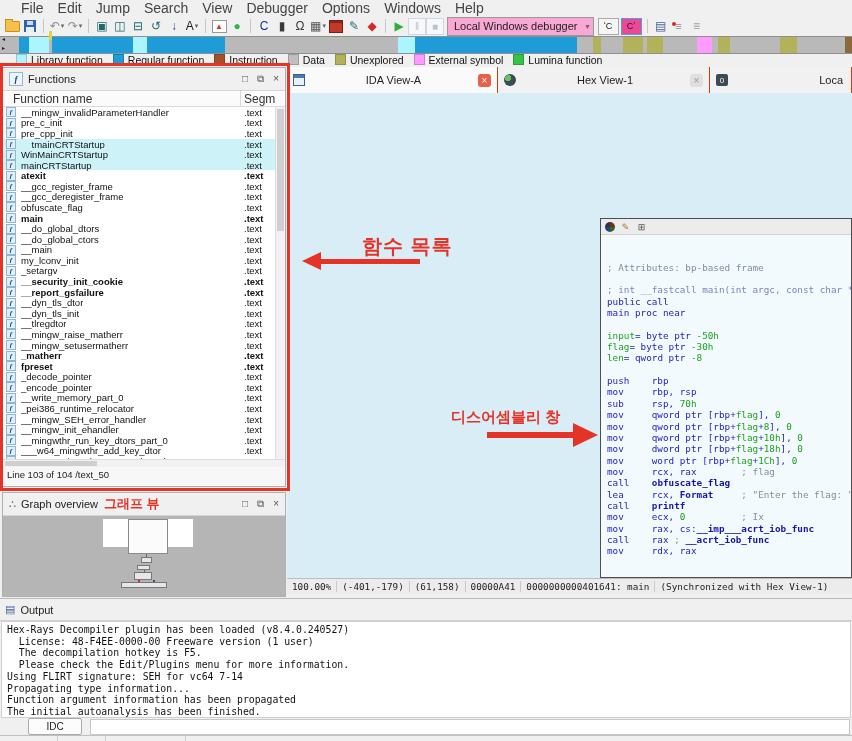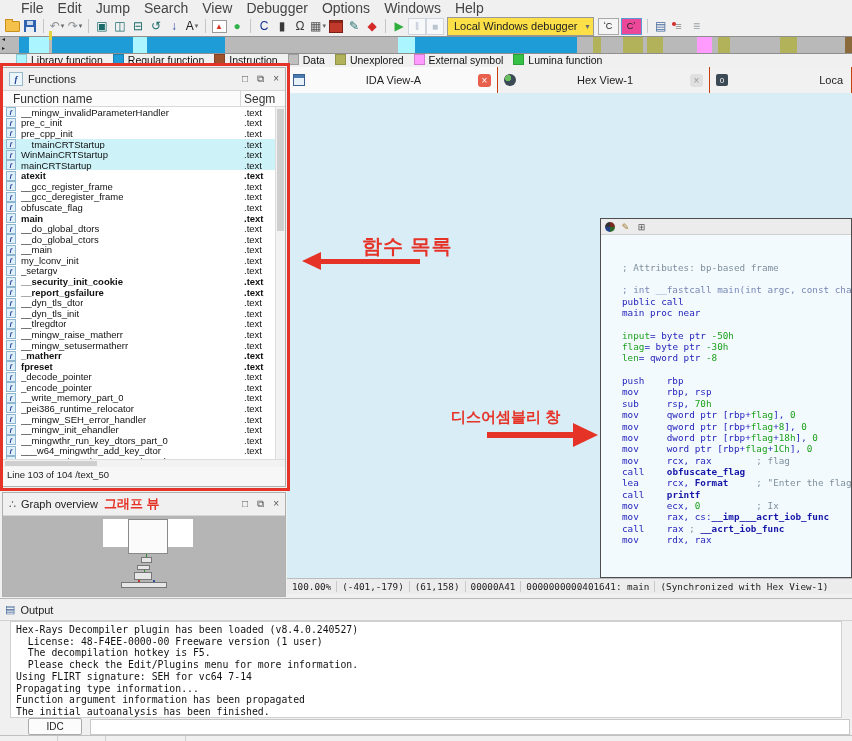--- a/index.html
+++ b/index.html
@@ -29,21 +29,21 @@
   .ico-imgred::before{content:"▲"}
   .ico-redwin{width:12px;height:11px;background:#c0392b;border:1px solid #7a1f16;
               box-shadow:inset 0 2px 0 #8e2418;display:inline-block}
   .ico-listred{color:#888;font-size:11px;position:relative;display:inline-block;line-height:11px}
   .ico-listred::before{content:"≡"}
   .ico-listred::after{content:"";position:absolute;left:-3px;top:1px;width:4px;height:4px;
               border-radius:50%;background:#d42a2a}
   .cbtn{min-width:15px;height:15px;border:1px solid #a9a9a9;background:#f5f5f5;font-size:9px;
         display:inline-flex;align-items:center;justify-content:center;padding:0 2px;margin:0 1px;color:#222;flex:none}
   .cact{border-color:#5b9bd5;background:#ec4899}
-  .combo{height:17px;background:#fde047;border:1px solid #999;display:inline-flex;align-items:center;
+  .combo{height:17px;background:#f9a8d4;border:1px solid #999;display:inline-flex;align-items:center;
          font-size:11px;padding:0 3px 0 6px;margin:4px 3px;color:#222;flex:none}
   .combo-t{margin-right:8px;white-space:nowrap}
   .combo-a{font-size:8px;color:#666}
   
   .navband{position:absolute;left:0;top:36px;right:0;height:16px;background:#b9b9b9;
            border-top:1px solid #8f8f8f;border-bottom:1px solid #8f8f8f}
   .seg{position:absolute;top:0;height:100%}
   .navarrows{position:absolute;left:2px;top:36px;width:13px;height:16px;z-index:2;color:#222;
              font-size:6px;display:flex;flex-direction:column;justify-content:space-between;line-height:7px}
   .navtick{position:absolute;top:31px;width:3px;height:9px;z-index:3}
@@ -103,34 +103,34 @@
   .gmain{left:125px;top:3px;width:40px;height:35px;background:#fbfbfb;border-color:#8a8a8a}
   .gsp{position:absolute}
   
   .dpanel{position:absolute;left:600px;top:218px;width:252px;height:360px;background:#f3fafd;
           border:1px solid #4d4d4d;box-sizing:border-box;display:flex;flex-direction:column}
   .dtoolbar{height:15px;background:#ececec;border-bottom:1px solid #d0d0d0;display:flex;align-items:center;
             gap:5px;padding:0 4px;flex:none}
   .dico{width:11px;height:11px;display:inline-flex;align-items:center;justify-content:center;font-size:9px}
   .dico-cir{border-radius:50%;background:conic-gradient(#7a2a20 0 25%,#2a6a2a 25% 50%,#24408a 50% 75%,#333 75%);
             width:10px;height:10px}
-  .dcontent{flex:1;overflow:hidden;padding:4px 0 0 21px;font:9.3px "DejaVu Sans Mono",monospace;line-height:11.35px}
+  .dcontent{flex:1;overflow:hidden;padding:4px 0 0 6px;font:9.3px "DejaVu Sans Mono",monospace;line-height:11.35px}
   .dline{white-space:pre;min-height:11.35px}
   .c0{color:#2424bb}.c1{color:#1da11d}.c2{color:#7e8f9c}.c3{color:#7787b5}.c4{color:#1515a8;font-weight:bold}
   .dstatus{position:absolute;left:287px;top:578px;width:565px;height:16px;background:#ececec;
            border-top:1px solid #bdbdbd;box-sizing:border-box;display:flex;align-items:center;
            font:9.3px "DejaVu Sans Mono",monospace;color:#222;overflow:hidden}
   .dspart{padding:0 5px;border-right:1px solid #c9c9c9;white-space:pre}
   .dspart:last-child{border-right:none}
   
   .outpanel{position:absolute;left:0;top:598px;width:852px;height:160px;background:#f0f0f0;border-top:1px solid #b8b8b8}
   .outtitle{height:21px;display:flex;align-items:center;gap:5px;padding:0 5px;font-size:11px;color:#222;
             border-bottom:1px solid #d0d0d0}
   .oico{color:#44699c;font-size:11px}
-  .outbody{height:97px;background:#fff;border:1px solid #d0d0d0;margin:0 10px;padding:2px 5px;
+  .outbody{height:97px;background:#fff;border:1px solid #d0d0d0;margin:0 1px;padding:2px 5px;
            font:9.8px "DejaVu Sans Mono",monospace;color:#111;line-height:11.7px;overflow:hidden;box-sizing:border-box}
   .oline{white-space:pre}
   .idcrow{height:17px;display:flex;align-items:center;padding-left:28px}
   .idcbtn{width:52px;height:15px;background:#fcfcfc;border:1px solid #aaa;border-radius:2px;font-size:10px;
           display:inline-flex;align-items:center;justify-content:center;color:#222}
   .cli{flex:1;height:14px;background:#fff;border:1px solid #c8c8c8;margin:0 2px 0 8px}
   .sbar{height:18px;border-top:1px solid #c0c0c0;display:flex;align-items:center;font-size:10.5px;color:#333}
   .sbitem{padding:0 10px;border-right:1px solid #cfcfcf;height:100%;display:flex;align-items:center}
   
   .redbox{position:absolute;left:0;top:63px;width:290px;height:428px;border:3px solid #e63327;
@@ -497,20 +497,21 @@
       <div class="dline"></div>
       <div class="dline"><span class="c1">input</span><span class="c0">= byte ptr </span><span class="c1">-50h</span></div>
       <div class="dline"><span class="c1">flag</span><span class="c0">= byte ptr </span><span class="c1">-30h</span></div>
       <div class="dline"><span class="c1">len</span><span class="c0">= qword ptr </span><span class="c1">-8</span></div>
       <div class="dline"></div>
       <div class="dline"><span class="c0">push    rbp</span></div>
       <div class="dline"><span class="c0">mov     rbp, rsp</span></div>
       <div class="dline"><span class="c0">sub     rsp, </span><span class="c1">70h</span></div>
       <div class="dline"><span class="c0">mov     qword ptr [rbp+</span><span class="c1">flag</span><span class="c0">], </span><span class="c1">0</span></div>
       <div class="dline"><span class="c0">mov     qword ptr [rbp+</span><span class="c1">flag</span><span class="c0">+</span><span class="c1">8</span><span class="c0">], </span><span class="c1">0</span></div>
+      <div class="dline"><span class="c0">mov     qword ptr [rbp+</span><span class="c1">flag</span><span class="c0">+</span><span class="c1">10h</span><span class="c0">], </span><span class="c1">0</span></div>
       <div class="dline"><span class="c0">mov     dword ptr [rbp+</span><span class="c1">flag</span><span class="c0">+</span><span class="c1">18h</span><span class="c0">], </span><span class="c1">0</span></div>
       <div class="dline"><span class="c0">mov     word ptr [rbp+</span><span class="c1">flag</span><span class="c0">+</span><span class="c1">1Ch</span><span class="c0">], </span><span class="c1">0</span></div>
       <div class="dline"><span class="c0">mov     rcx, rax</span><span class="c2">        ; flag</span></div>
       <div class="dline"><span class="c0">call    </span><span class="c4">obfuscate_flag</span></div>
       <div class="dline"><span class="c0">lea     rcx, </span><span class="c4">Format</span><span class="c2">     ; "Enter the flag: "</span></div>
       <div class="dline"><span class="c0">call    </span><span class="c4">printf</span></div>
       <div class="dline"><span class="c0">mov     ecx, </span><span class="c1">0</span><span class="c2">          ; Ix</span></div>
       <div class="dline"><span class="c0">mov     rax, cs:</span><span class="c4">__imp___acrt_iob_func</span></div>
       <div class="dline"><span class="c0">call    rax </span><span class="c2">; </span><span class="c4">__acrt_iob_func</span></div>
       <div class="dline"><span class="c0">mov     rdx, rax</span></div>

